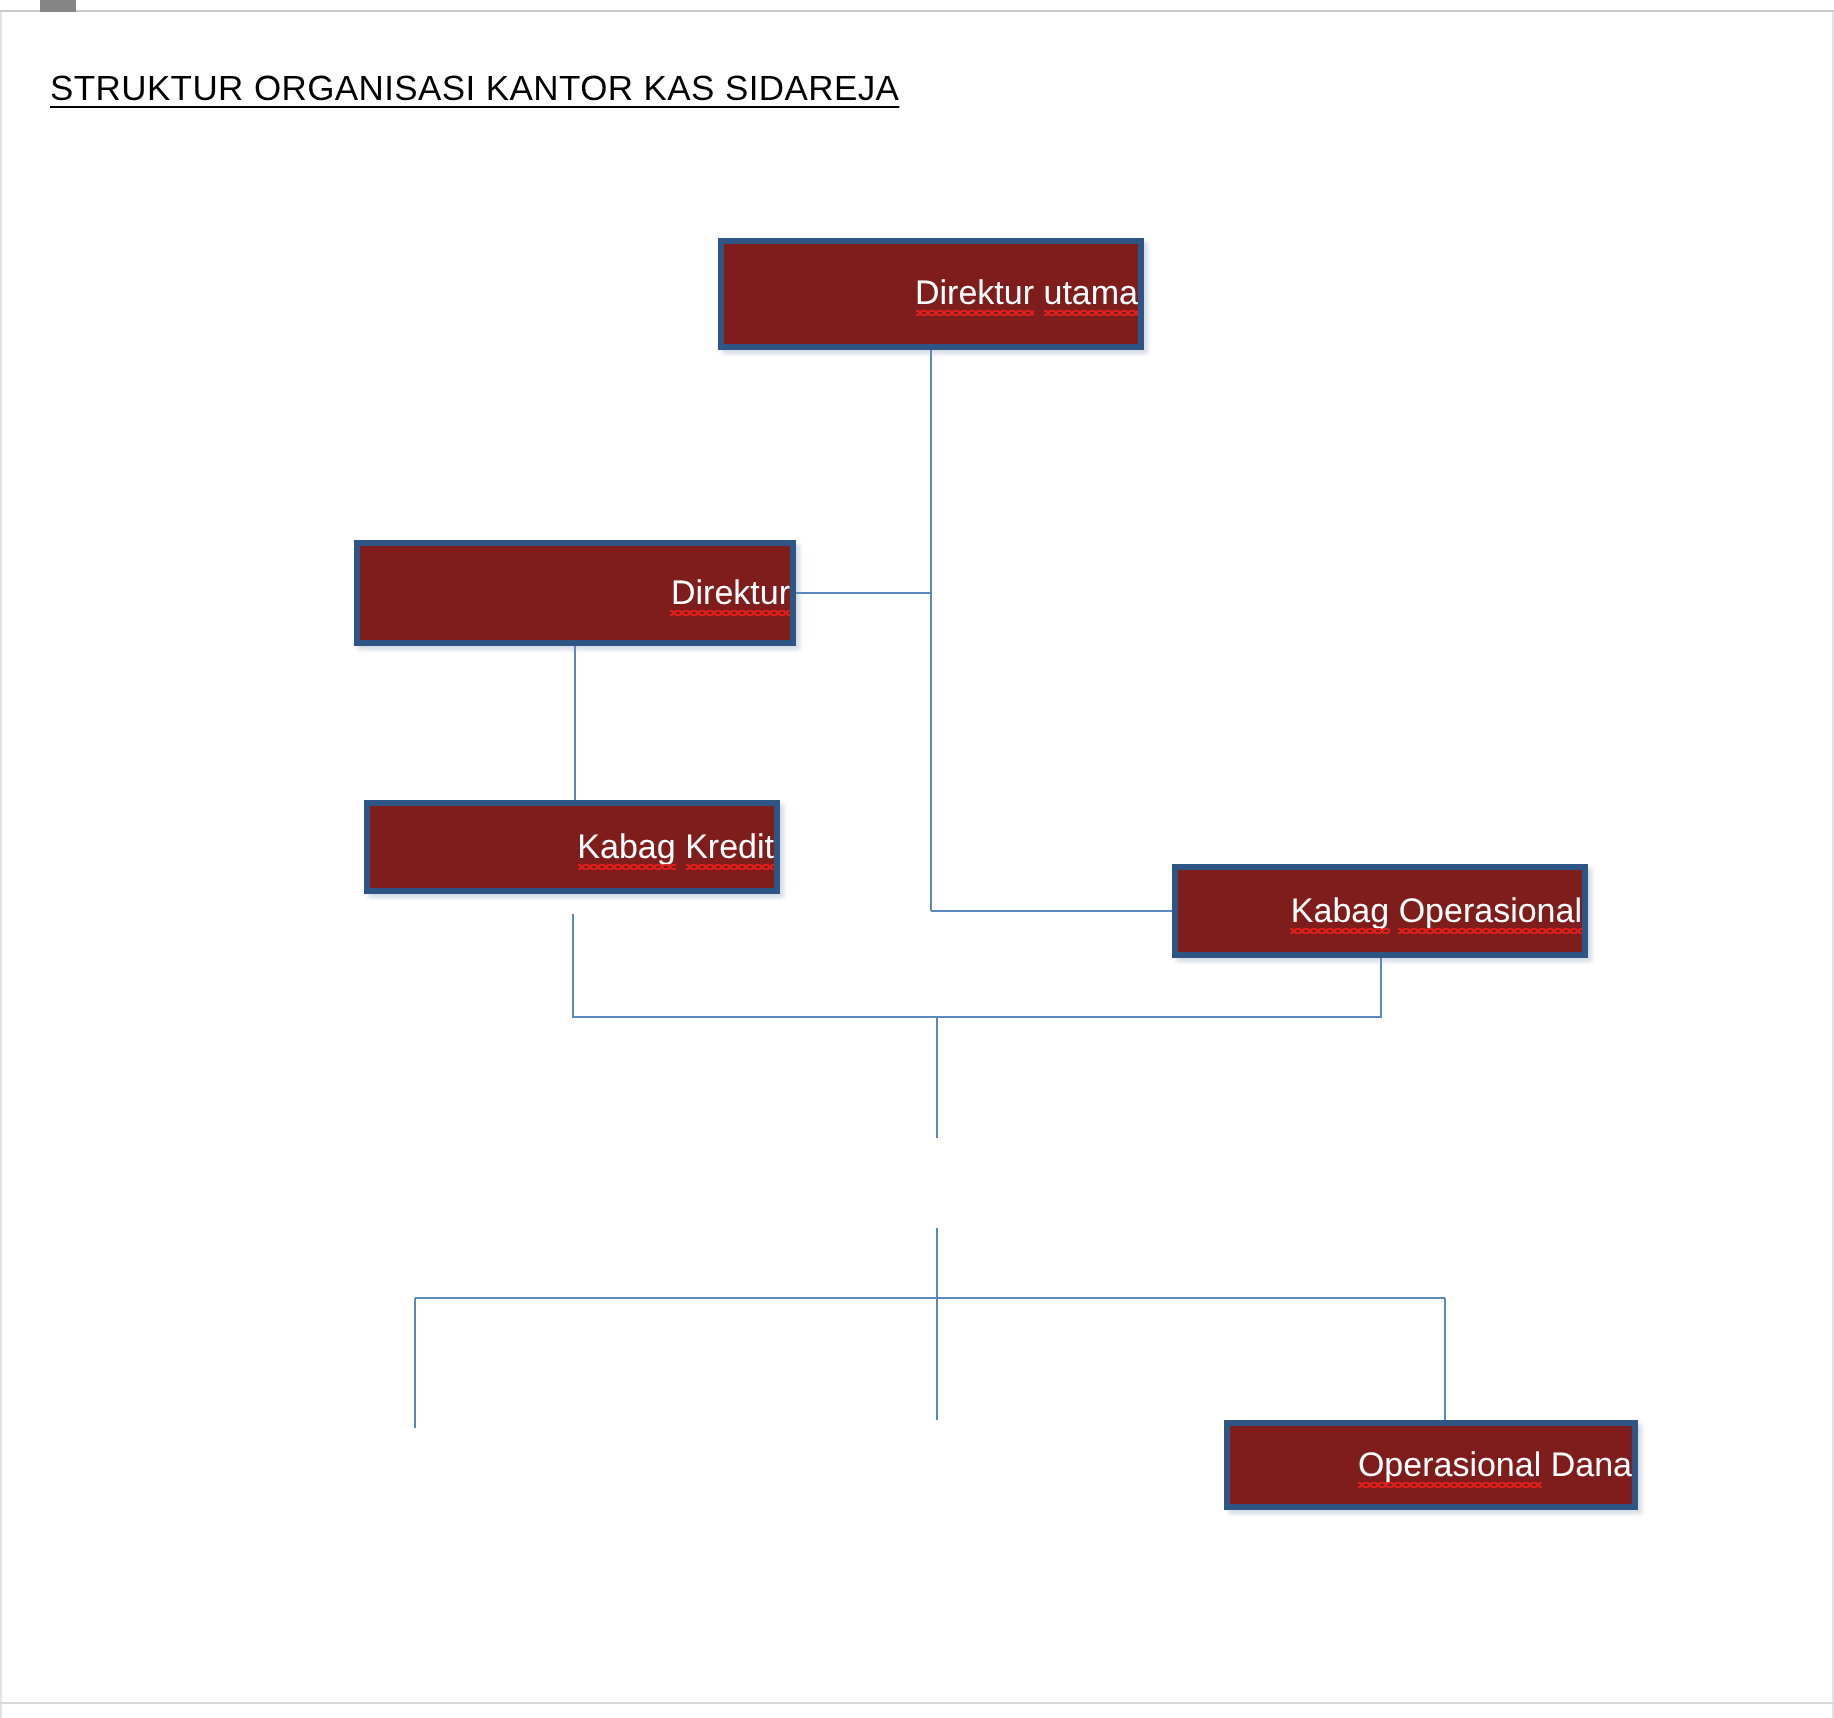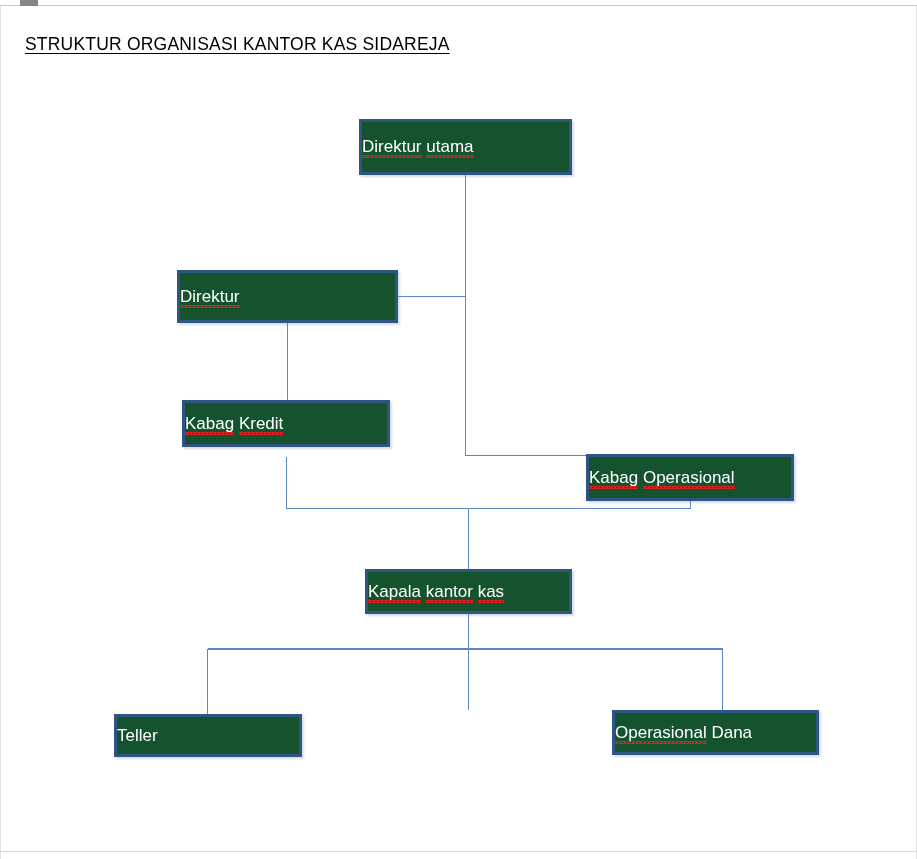--- a/index.html
+++ b/index.html
@@ -56,25 +56,25 @@
   }
   #lines{
     position:absolute;left:0;top:0;width:917px;height:859px;
     pointer-events:none;
   }
 
   
   .node{
     position:absolute;
     box-sizing:border-box;
-    background:#14532d;
+    background:#7f1d1d;
     border:3px solid #2f5584;
     display:flex;
     align-items:center;
-    justify-content:flex-start;
+    justify-content:flex-end;
     color:#ffffff;
     font-size:17px;
     line-height:1;
     box-shadow:2px 2px 2px rgba(120,140,170,.30);
   }
   .node .lbl{
     display:inline-block;
     white-space:nowrap;
     position:relative;
     padding-bottom:1px;
@@ -143,31 +143,25 @@
     </div>
 
     <div class="node" style="left:177px;top:270px;width:221px;height:53px;">
       <span class="lbl sp"><span class="w">Direktur</span></span>
     </div>
 
     <div class="node" style="left:182px;top:400px;width:208px;height:47px;">
       <span class="lbl sp"><span class="w">Kabag</span><span> </span><span class="w">Kredit</span></span>
     </div>
 
-    <div class="node" style="left:586px;top:432px;width:208px;height:47px;margin-top:22px;">
+    <div class="node" style="left:586px;top:432px;width:208px;height:47px;">
       <span class="lbl sp"><span class="w">Kabag</span><span> </span><span class="w">Operasional</span></span>
     </div>
 
-    <div class="node" style="left:365px;top:569px;width:207px;height:45px;">
-      <span class="lbl sp"><span class="w">Kapala</span><span> </span><span class="w">kantor</span><span> </span><span class="w">kas</span></span>
-    </div>
 
-    <div class="node" style="left:114px;top:714px;width:188px;height:43px;">
-      <span class="lbl">Teller</span>
-    </div>
 
 
     <div class="node" style="left:612px;top:710px;width:207px;height:45px;">
       <span class="lbl sp"><span class="w">Operasional</span><span> Dana</span></span>
     </div>
 
   </div>
 </div>
 
 </body></html>

